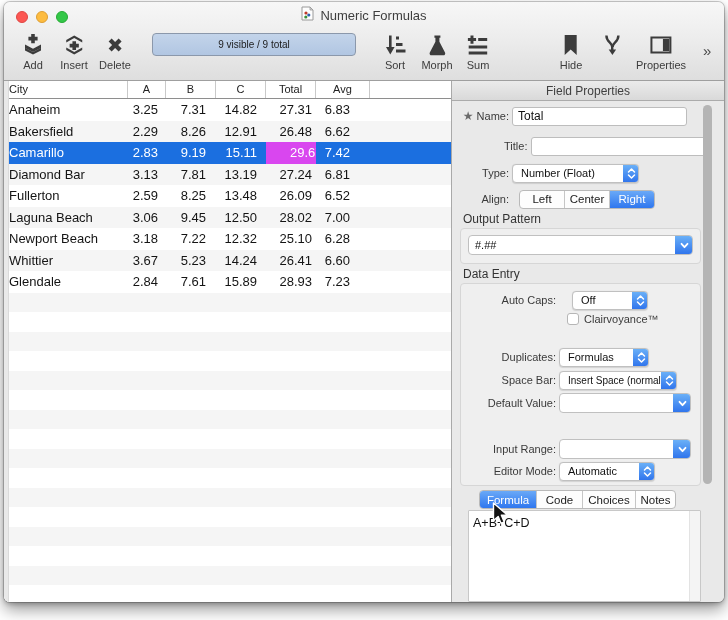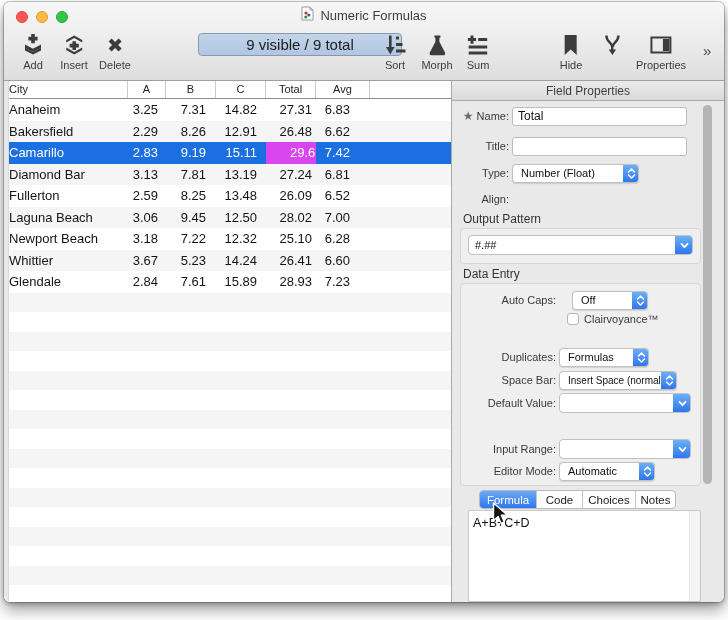--- a/index.html
+++ b/index.html
@@ -15,21 +15,21 @@
   .light.yellow{background:#fdbc40;border:1px solid #de9f34;}
   .light.green{background:#33c748;border:1px solid #27aa35;}
   .titlewrap{position:absolute;left:0;right:0;top:0;height:26px;display:flex;align-items:center;justify-content:center;gap:6px;}
   .title{font-size:13px;color:#3e3e3e;}
   
   .tbtn{position:absolute;top:32px;transform:translateX(-50%);display:flex;flex-direction:column;align-items:center;gap:4px;color:#3c3c3c;}
   .tbtn .lbl{font-size:11px;line-height:11px;}
   .tbtn svg{display:block;}
   .counter{position:absolute;left:148px;top:31px;width:204px;height:23px;box-sizing:border-box;
     background:linear-gradient(180deg,#c3d4ea,#b1c6e2);border:1px solid #8b98ab;border-radius:4px;
-    display:flex;align-items:center;justify-content:center;font-size:15px;color:#1c1c1c;margin-left:46px;}
+    display:flex;align-items:center;justify-content:center;font-size:10px;color:#1c1c1c;}
   .overflow{position:absolute;left:699px;top:40px;font-size:15px;color:#4a4a4a;letter-spacing:-1px;}
   
   .content{position:absolute;left:0;top:79px;right:0;bottom:0;display:flex;}
   .table-area{position:relative;width:448px;background:#fff;display:flex;flex-direction:column;border-right:1px solid #a9a9a9;box-sizing:border-box;}
   .left-strip{position:absolute;left:0;top:0;bottom:0;width:4px;background:#e9e9e9;border-right:1px solid #dadada;}
   .thead{display:flex;height:18px;box-sizing:border-box;background:#fff;border-bottom:1px solid #8e8e8e;
     font-size:11px;color:#222;line-height:17px;padding-left:5px;}
   .th{box-sizing:border-box;border-right:1px solid #c9c9c9;text-align:center;}
   .rows{display:flex;flex-direction:column;}
   .trow{display:flex;height:21.5px;line-height:21.5px;font-size:13px;color:#141414;padding-left:5px;}
@@ -308,21 +308,21 @@
       <div class="form">
 
         <div class="frow" style="top:4px;right:0;">
           <div class="flabel">
             <span class="star">★</span>
             <span>Name:</span>
           </div>
           <input class="tfield" style="margin-left: 3px; width: 175px;" value="Total">
         </div>
 
-        <div class="frow" style="top:34px;right:0;">
+        <div class="frow" style="top:34px;right:0;justify-content:center;">
           <div class="flabel">
               <span>Title:</span>
             </div>
           <input class="tfield" style="margin-left: 3px; width: 175px;" value="">
         </div>
 
         <div class="frow" style="top:61px;right:0;">
           <div class="flabel">
               <span>Type:</span>
             </div>
@@ -334,20 +334,25 @@
                   <path d="M1.5 8 L4.5 11 L7.5 8"></path>
                 </svg>
               </span>
           </div>
         </div>
 
         <div class="frow" style="top:87px;right:0;">
           <div class="flabel">
               <span>Align:</span>
             </div>
+          <div class="seg" style="margin-left:10px;">
+            <div class="s" style="width:44px;">Left</div>
+            <div class="s" style="width:44px;">Center</div>
+            <div class="s on" style="width:44px;">Right</div>
+          </div>
         </div>
 
         <div class="heading" style="top:110px;left:11px;">Output Pattern</div>
         <div class="gbox" style="top:126px;left:8px;width:241px;height:36px;"></div>
         <div class="combo" style="position:absolute;top:133px;left:16px;width:225px;">
           <span>#.##</span>
           <span class="cap">
               <svg width="11" height="11" viewBox="0 0 11 11" fill="none" stroke="#fff" stroke-width="1.8" stroke-linecap="round" stroke-linejoin="round">
                 <path d="M2.5 3.8 L5.5 7.2 L8.5 3.8"></path>
               </svg>

